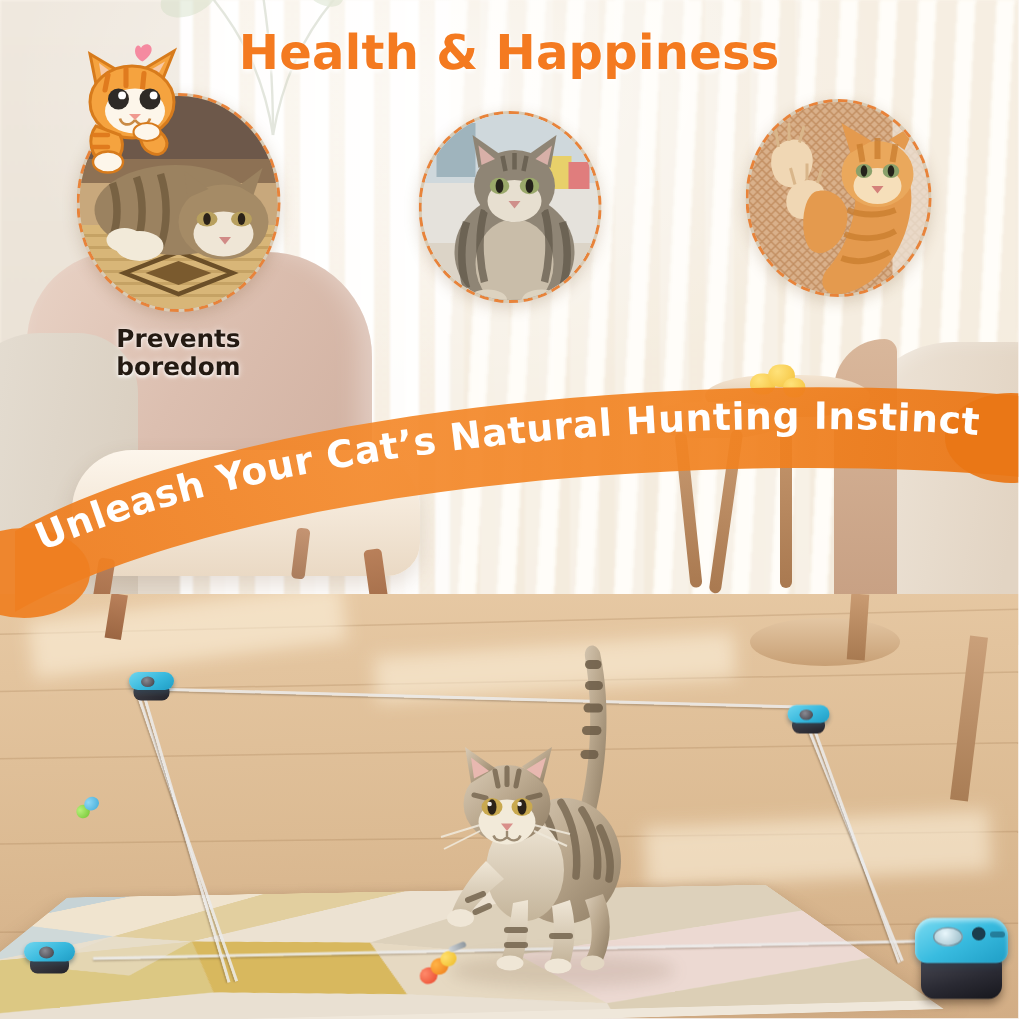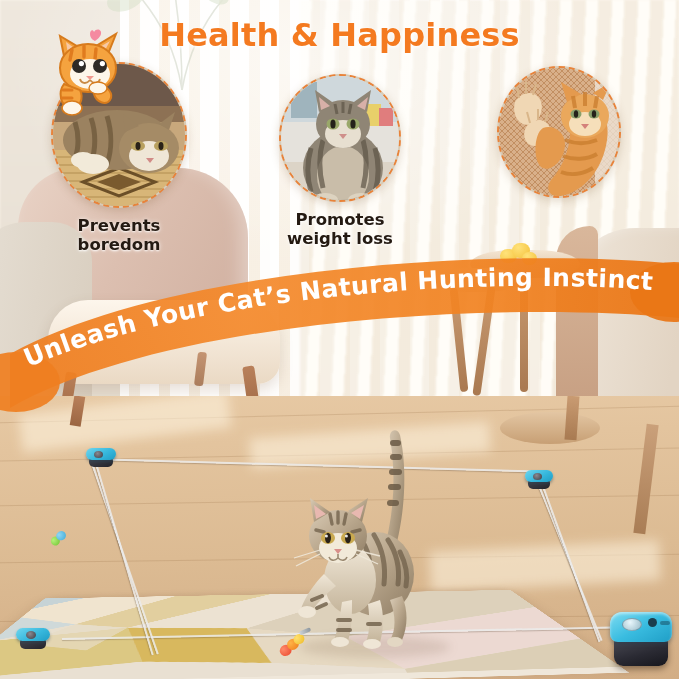--- a/index.html
+++ b/index.html
@@ -542,22 +542,20 @@
           <ellipse cx="62" cy="58" rx="18" ry="14" fill="#e7dfd0"></ellipse>
           <ellipse cx="52" cy="48" rx="6.5" ry="5.5" fill="#9aa86a"></ellipse>
           <ellipse cx="72" cy="48" rx="6.5" ry="5.5" fill="#9aa86a"></ellipse>
           <ellipse cx="52" cy="48" rx="2.6" ry="4.6" fill="#25221a"></ellipse>
           <ellipse cx="72" cy="48" rx="2.6" ry="4.6" fill="#25221a"></ellipse>
           <path d="M58 58 L66 58 L62 63 Z" fill="#cf8f8a"></path>
           <ellipse cx="44" cy="124" rx="13" ry="7" fill="#ddd3c0"></ellipse>
           <ellipse cx="80" cy="124" rx="13" ry="7" fill="#ddd3c0"></ellipse>
         </svg>
       </div>
-      <div class="caption">Promotes
-weight loss</div>
     </div>
 
     <div class="feature" style="left:464px;top:4px;">
       <div class="photo" style="width:124px;height:132px;">
         <svg width="124" height="132" viewBox="0 0 124 132">
           <defs>
             <pattern id="mesh" width="6" height="6" patternUnits="userSpaceOnUse">
               <rect width="6" height="6" fill="#d9b08a"></rect>
               <path d="M0 0 L6 6 M6 0 L0 6" stroke="#c28f62" stroke-width="1"></path>
             </pattern>

